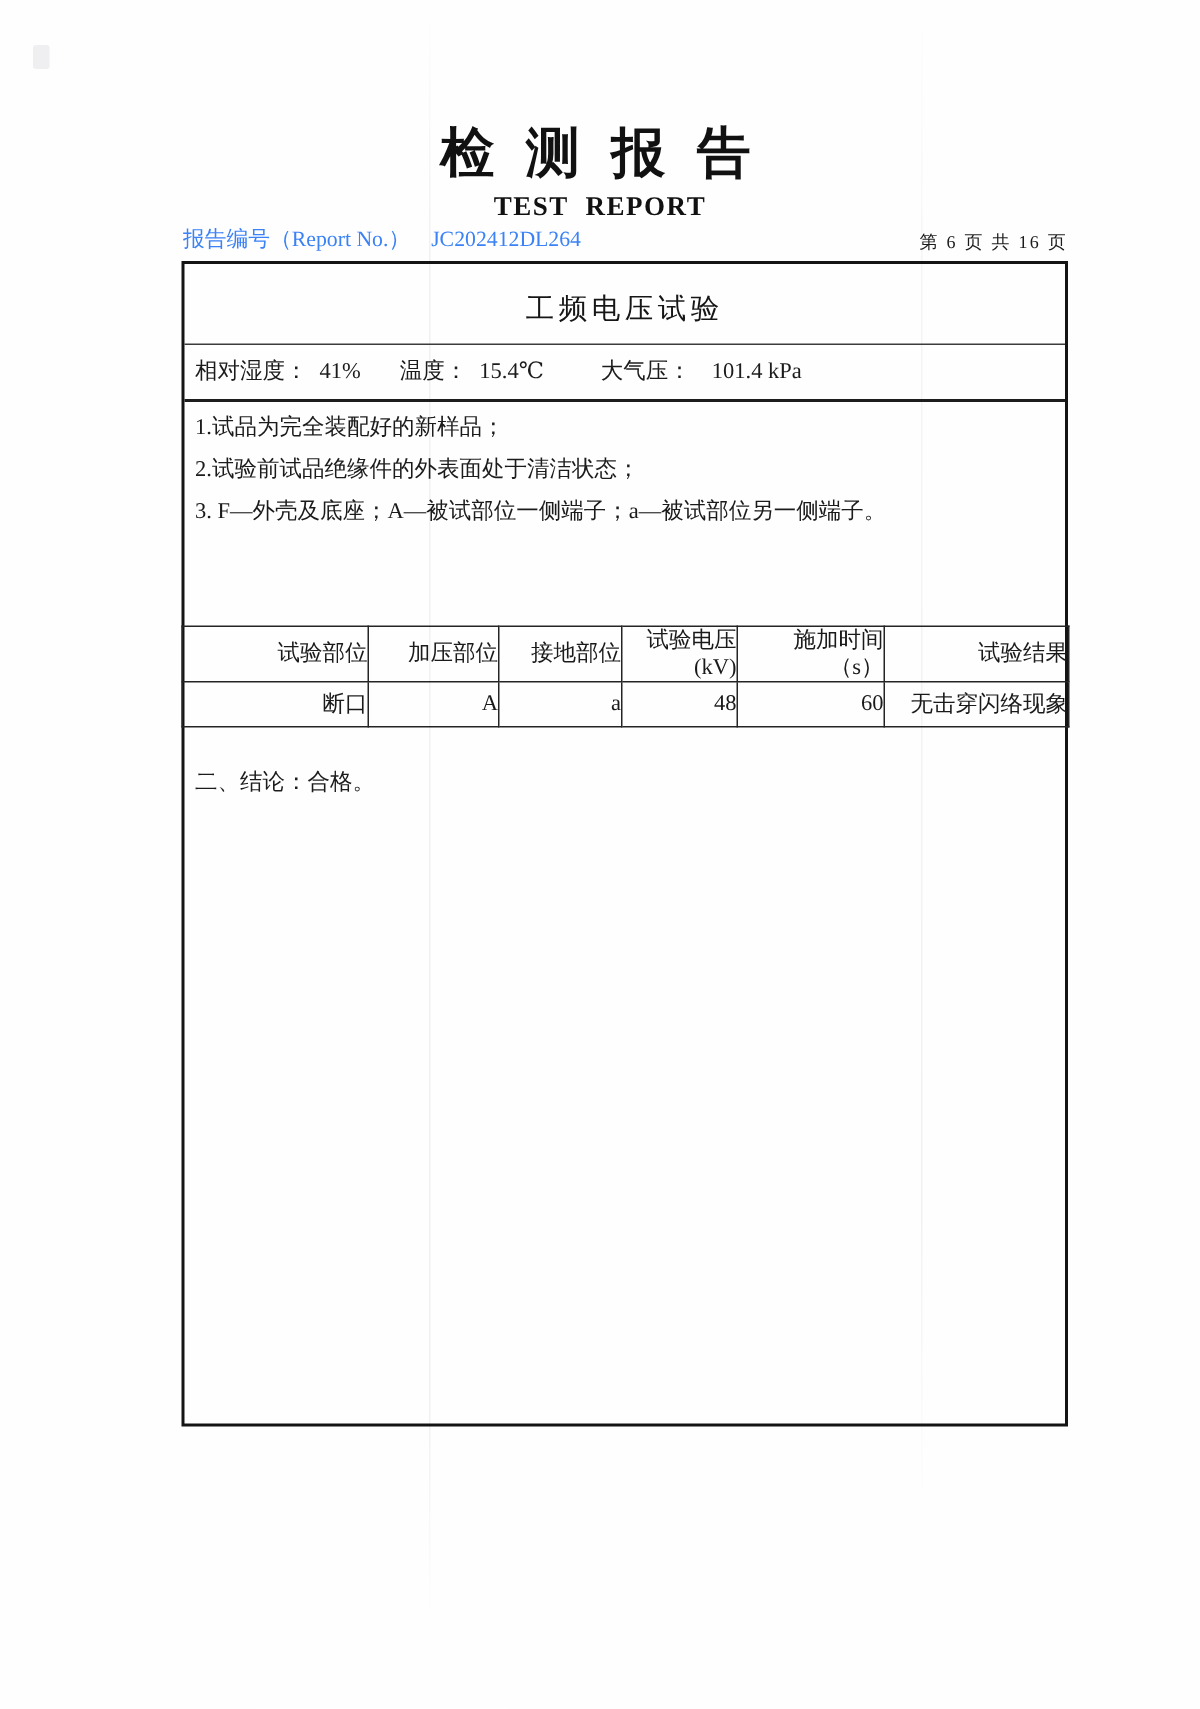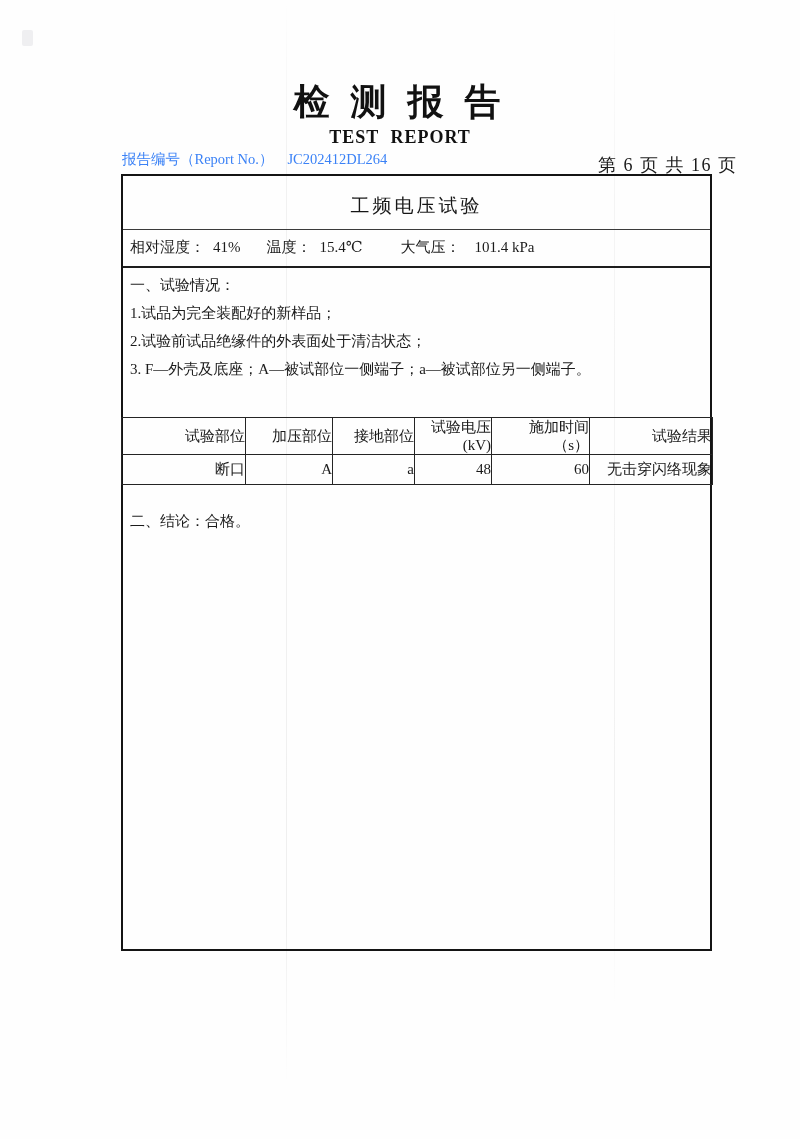--- a/index.html
+++ b/index.html
@@ -26,21 +26,21 @@
     text-align:center; font-size:36px; font-weight:700;
     letter-spacing:6px; color:#111;
   }
   .title-en {
     position:absolute; top:127px; left:0; width:100%;
     text-align:center; font-size:18px; font-weight:700;
     letter-spacing:1px; word-spacing:6px; color:#111;
   }
   .report-line { position:absolute; top:150px; left:122px; font-size:14.5px; color:#3b82f6; }
   .report-no-value { margin-left:14px; }
-  .page-info { position:absolute; top:153px; left:598px; font-size:18px; letter-spacing:1.5px; }
+  .page-info { position:absolute; top:153px; left:613px; font-size:12px; letter-spacing:1.5px; }
 
   .main-box {
     position:absolute; left:121px; top:174px;
     width:591px; height:777px;
     border:2px solid #141414;
   }
   .box-title {
     position:absolute; top:17px; left:0; width:100%;
     text-align:center; font-size:19px; letter-spacing:3px; color:#161616;
   }
@@ -89,21 +89,20 @@
 
     <div class="box-title">工频电压试验</div>
     <div class="rule rule-thin"></div>
 
     <div class="env-row">
       <span>相对湿度：</span><span class="env-val">41%</span><span class="env-temp-label">温度：</span><span class="env-val">15.4℃</span><span class="env-press-label">大气压：</span><span class="env-press-val">101.4 kPa</span>
     </div>
     <div class="rule rule-thick"></div>
 
     <div class="para">
-      <div class="para-line">一、试验情况：</div>
       <div class="para-line">1.试品为完全装配好的新样品；</div>
       <div class="para-line">2.试验前试品绝缘件的外表面处于清洁状态；</div>
       <div class="para-line">3. F—外壳及底座；A—被试部位一侧端子；a—被试部位另一侧端子。</div>
     </div>
 
     <table class="results-table">
       <colgroup>
         <col style="width:124px">
           <col style="width:87px">
           <col style="width:82px">

